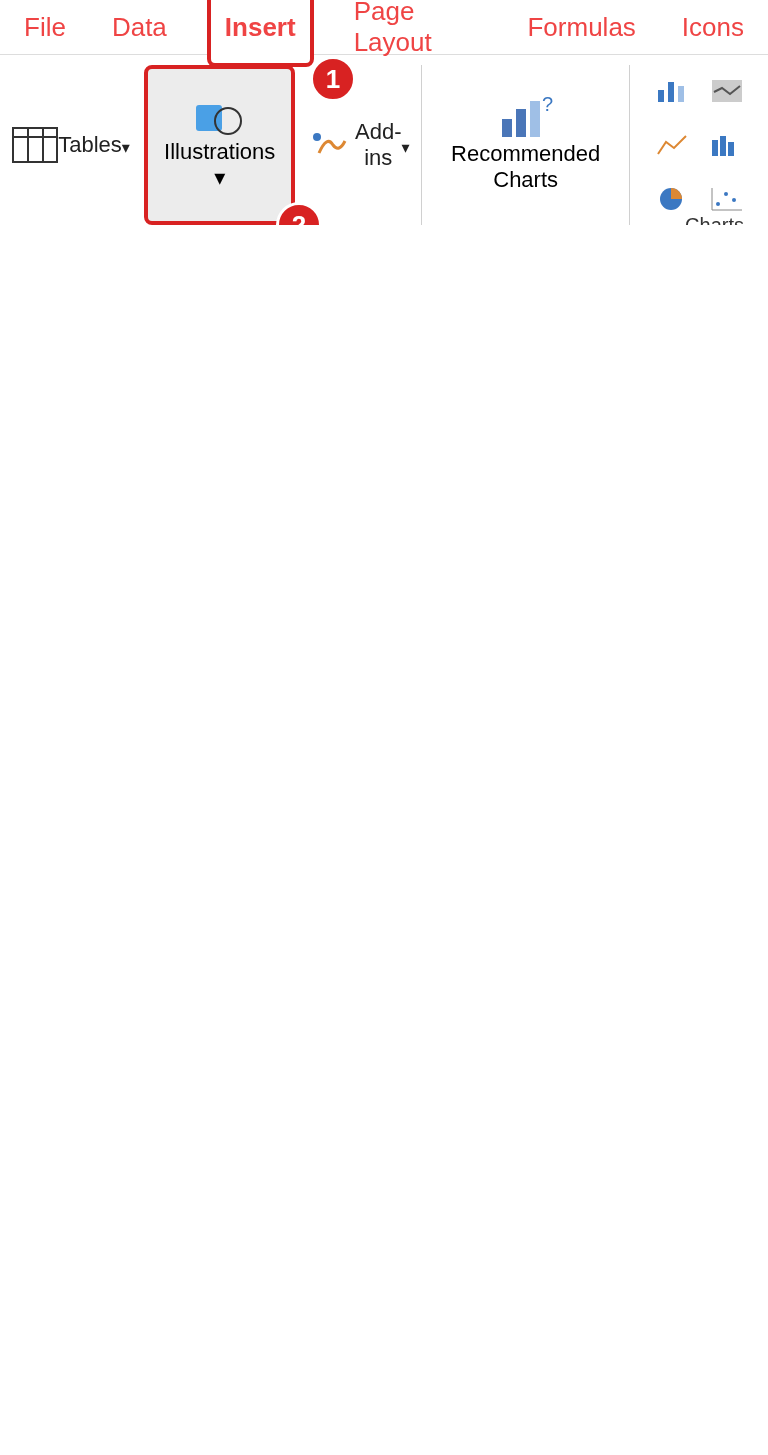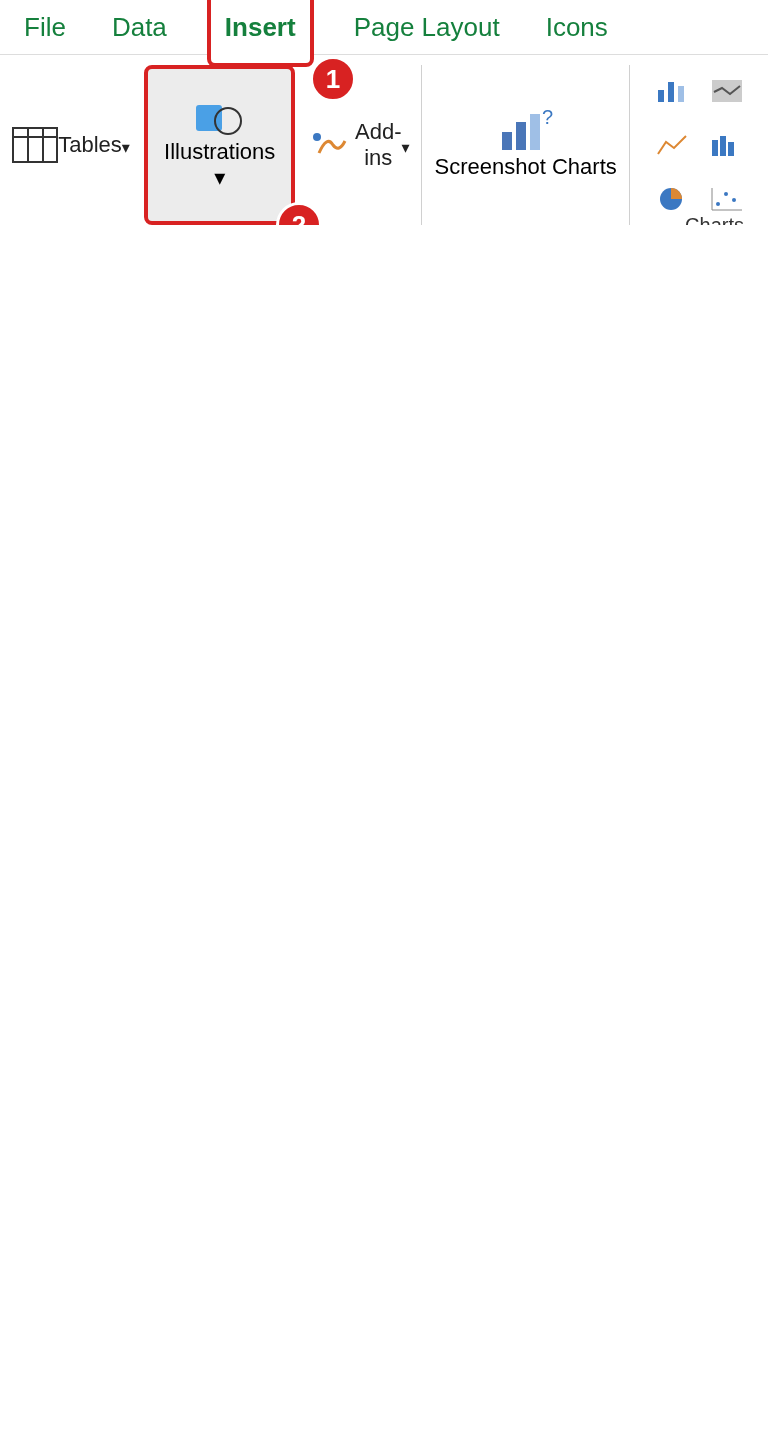--- a/index.html
+++ b/index.html
@@ -13,21 +13,21 @@
   }
 
   
   .tabbar {
     display:flex;
     align-items:center;
     height:55px;
     padding: 0 18px;
     gap: 34px;
     font-size:26px;
-    color:#15803d;
+    color:#ef4444;
     border-bottom:1px solid #ddd;
   }
   .tab { padding:8px 6px; position:relative;}
   .tab-active {
     background:#fff;
     border:4px solid #d82222;
     border-radius:8px;
     padding:20px 14px;
     font-weight:700;
   }
@@ -301,20 +301,21 @@
 
 </style>
 </head>
 <body>
 
 <div class="tabbar">
   <div class="tab">File</div>
   <div class="tab">Data</div>
   <div class="tab tab-active">Insert</div>
   <div class="tab">Page Layout</div>
+  <div class="tab">Formulas</div>
   <div class="tab">Icons</div>
 </div>
 
 <div class="ribbon">
   <div class="big-btn">
     <span class="ic">
       <svg width="46" height="36" viewBox="0 0 46 36">
           <rect x="1" y="1" width="44" height="34" fill="none" stroke="#333" stroke-width="2"></rect>
           <line x1="1" y1="10" x2="45" y2="10" stroke="#333" stroke-width="2"></line>
           <line x1="16" y1="1" x2="16" y2="35" stroke="#333" stroke-width="2"></line>
@@ -349,21 +350,21 @@
 
   <div class="rec">
     <span class="ic">
       <svg width="60" height="44" viewBox="0 0 60 44">
           <rect x="6" y="22" width="10" height="18" fill="#4a76b8"></rect>
           <rect x="20" y="12" width="10" height="28" fill="#4a76b8"></rect>
           <rect x="34" y="4" width="10" height="36" fill="#9fbfe6"></rect>
           <text x="46" y="14" font-size="20" fill="#3b78c2">?</text>
         </svg>
     </span>
-    <span style="text-align:center">Screenshot Charts</span>
+    <span style="text-align:center">Recommended Charts</span>
   </div>
 
   <div class="chartgrid">
     <div class="cg">
         <svg width="34" height="26">
           <rect x="2" y="12" width="6" height="12" fill="#3b78c2"></rect>
           <rect x="12" y="4" width="6" height="20" fill="#3b78c2"></rect>
           <rect x="22" y="8" width="6" height="16" fill="#9fbfe6"></rect>
         </svg>
       </div>

